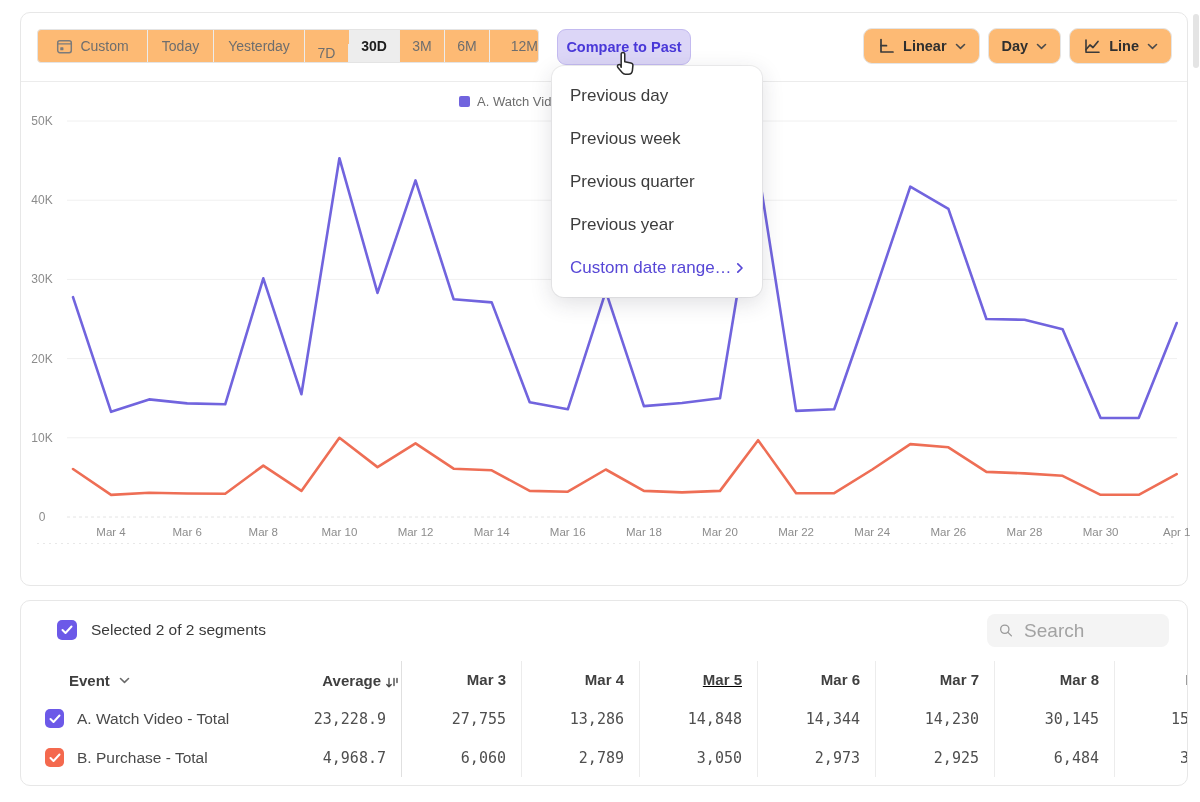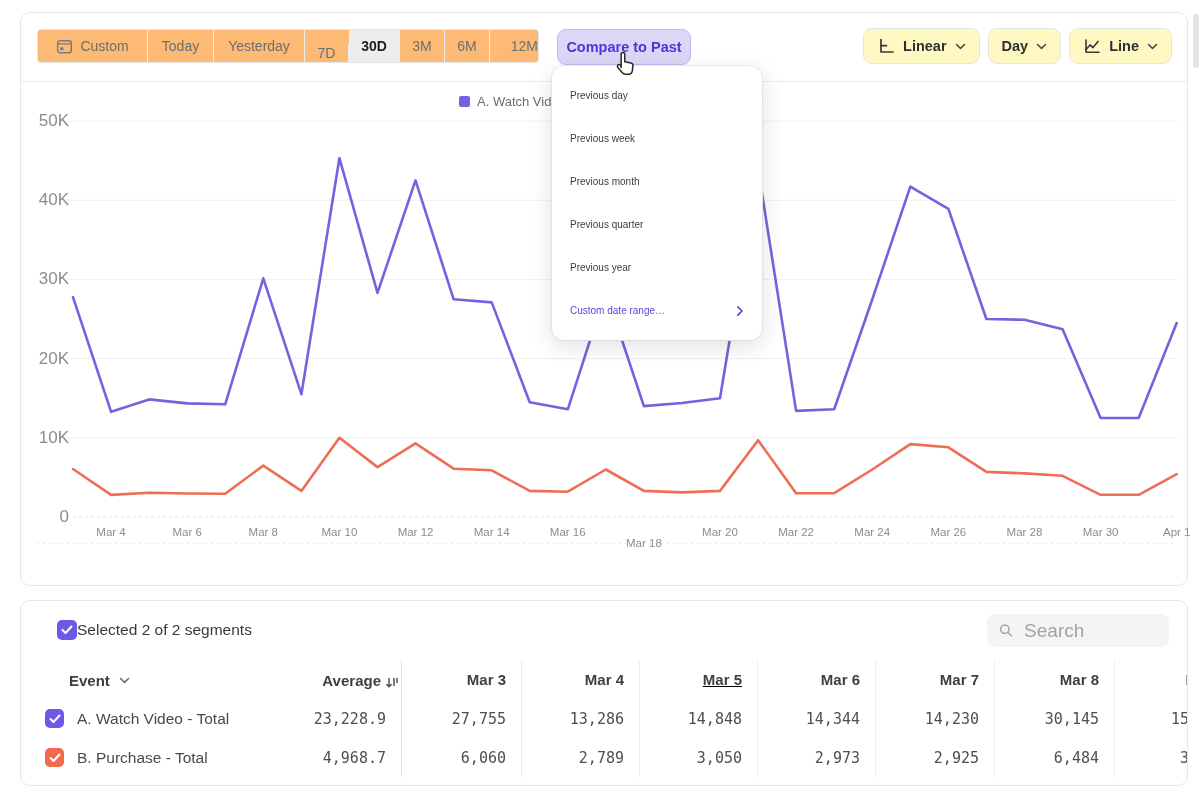--- a/index.html
+++ b/index.html
@@ -14,43 +14,43 @@
     border-radius:4px;overflow:hidden;background:#fdba74;box-sizing:border-box;}
   .seg-item{display:flex;align-items:center;justify-content:center;gap:7px;font-size:14px;color:#6e6e6e;
     border-right:1px solid #ececec;box-sizing:border-box;cursor:pointer;white-space:nowrap;}
   .seg-item:last-child{border-right:none;}
   .seg-item.selected{background:#ededed;color:#1d1d1d;font-weight:700;}
   .compare-btn{position:absolute;left:536px;top:16px;width:134px;height:36px;background:#dcd6f7;
     border:1.5px solid #c3baf0;border-radius:9px;color:#4938d8;font-size:14.5px;font-weight:700;
     display:flex;align-items:center;justify-content:center;cursor:pointer;box-sizing:border-box;font-family:inherit;}
   .right-controls{position:absolute;right:15px;top:15px;display:flex;gap:8px;}
   .ctrl-btn{height:36px;border:1px solid #e5e5e5;border-radius:9px;display:flex;align-items:center;gap:8px;
-    padding:0 13px;font-size:14.5px;color:#2f2f2f;font-weight:700;background:#fef9c3;cursor:pointer;box-sizing:border-box;font-family:inherit;}
+    padding:0 13px;font-size:14.5px;color:#2f2f2f;font-weight:700;background:#fdba74;cursor:pointer;box-sizing:border-box;font-family:inherit;}
 
   
   .chart-area{position:absolute;left:0;top:68px;width:1166px;height:505px;}
   #chart-svg{position:absolute;left:0;top:0;}
-  .y-label{position:absolute;left:12px;width:36px;text-align:right;font-size:17px;color:#8c8c8c;transform:translateY(-50%);}
+  .y-label{position:absolute;left:3px;width:36px;text-align:center;font-size:12px;color:#8c8c8c;transform:translateY(-50%);}
   .x-label{position:absolute;top:445px;width:64px;margin-left:-32px;text-align:center;font-size:11.5px;color:#8c8c8c;}
   .legend{position:absolute;left:438px;top:13px;display:flex;gap:26px;align-items:center;}
   .legend-item{display:flex;gap:7px;align-items:center;font-size:13px;color:#6d6d6d;white-space:nowrap;}
   .legend-swatch{width:11px;height:11px;border-radius:2px;}
 
   
   .dropdown{position:absolute;left:552px;top:66px;width:210px;z-index:40;background:#fff;border-radius:12px;
     box-shadow:0 6px 22px rgba(40,40,60,.15),0 0 0 1px #f1f1f1;padding:8px 0;box-sizing:border-box;}
   .dd-item{height:43px;display:flex;align-items:center;justify-content:space-between;padding:0 18px;
-    font-size:10px;color:#3d3d3d;cursor:pointer;}
+    font-size:17px;color:#3d3d3d;cursor:pointer;}
   .dd-item.accent{color:#5747d6;}
 
   .cursor{position:absolute;left:612px;top:50px;z-index:60;pointer-events:none;}
   .scroll-thumb{position:absolute;right:1px;top:14px;width:6px;height:54px;border-radius:3px;background:#e4e4e4;}
 
   
-  .seg-bar{position:absolute;left:24px;top:19px;display:flex;align-items:center;padding-left:12px;}
+  .seg-bar{position:absolute;left:24px;top:19px;display:flex;gap:14px;align-items:center;padding-left:12px;}
   .seg-bar-label{font-size:15.5px;color:#3a3a3a;}
   .checkbox{width:20px;height:20px;border-radius:5px;display:flex;align-items:center;justify-content:center;flex:none;}
   .search{position:absolute;right:18px;top:13px;width:182px;height:33px;background:#f4f4f4;border-radius:8px;
     display:flex;align-items:center;gap:9px;padding:0 12px;box-sizing:border-box;}
   .search input{border:none;background:transparent;outline:none;font-size:19px;color:#444;width:100%;font-family:inherit;}
   .search input::placeholder{color:#a3a3a3;}
   .tbl{position:absolute;left:0;top:60px;width:1260px;}
   .tbl-row{display:flex;height:39px;align-items:center;}
   .tbl-row.hdr-row{height:38px;}
   .cell{flex:none;text-align:right;padding-right:15px;box-sizing:border-box;overflow:hidden;white-space:nowrap;}
@@ -158,21 +158,21 @@
       <div class="y-label" style="top: 198.4px;">30K</div>
       <div class="y-label" style="top: 119.2px;">40K</div>
       <div class="y-label" style="top: 40px;">50K</div>
       <div class="x-label" style="left: 90.06px;">Mar 4</div>
       <div class="x-label" style="left: 166.18px;">Mar 6</div>
       <div class="x-label" style="left: 242.3px;">Mar 8</div>
       <div class="x-label" style="left: 318.42px;">Mar 10</div>
       <div class="x-label" style="left: 394.54px;">Mar 12</div>
       <div class="x-label" style="left: 470.66px;">Mar 14</div>
       <div class="x-label" style="left: 546.78px;">Mar 16</div>
-      <div class="x-label" style="left: 622.9px; margin-top: 11px;">Mar 18</div>
+      <div class="x-label" style="left: 622.9px;">Mar 18</div>
       <div class="x-label" style="left: 699.02px;">Mar 20</div>
       <div class="x-label" style="left: 775.14px;">Mar 22</div>
       <div class="x-label" style="left: 851.26px;">Mar 24</div>
       <div class="x-label" style="left: 927.38px;">Mar 26</div>
       <div class="x-label" style="left: 1003.5px;">Mar 28</div>
       <div class="x-label" style="left: 1079.62px;">Mar 30</div>
       <div class="x-label" style="left: 1155.74px;">Apr 1</div>
     </div>
 </div>
 
@@ -262,23 +262,20 @@
   </div>
 
 <div class="dropdown" id="dropdown">
     <div class="dd-item">
       <span>Previous day</span>
     </div>
     <div class="dd-item">
       <span>Previous week</span>
     </div>
     <div class="dd-item">
-      <span>Previous month</span>
-    </div>
-    <div class="dd-item">
       <span>Previous quarter</span>
     </div>
     <div class="dd-item">
       <span>Previous year</span>
     </div>
     <div class="dd-item accent">
       <span>Custom date range…</span>
       <svg width="8" height="12" viewBox="0 0 8 12" fill="none">
         <path d="M1.8 1.8 L6 6 L1.8 10.2" stroke="#5747d6" stroke-width="1.7" stroke-linecap="round" stroke-linejoin="round"></path>
       </svg>

